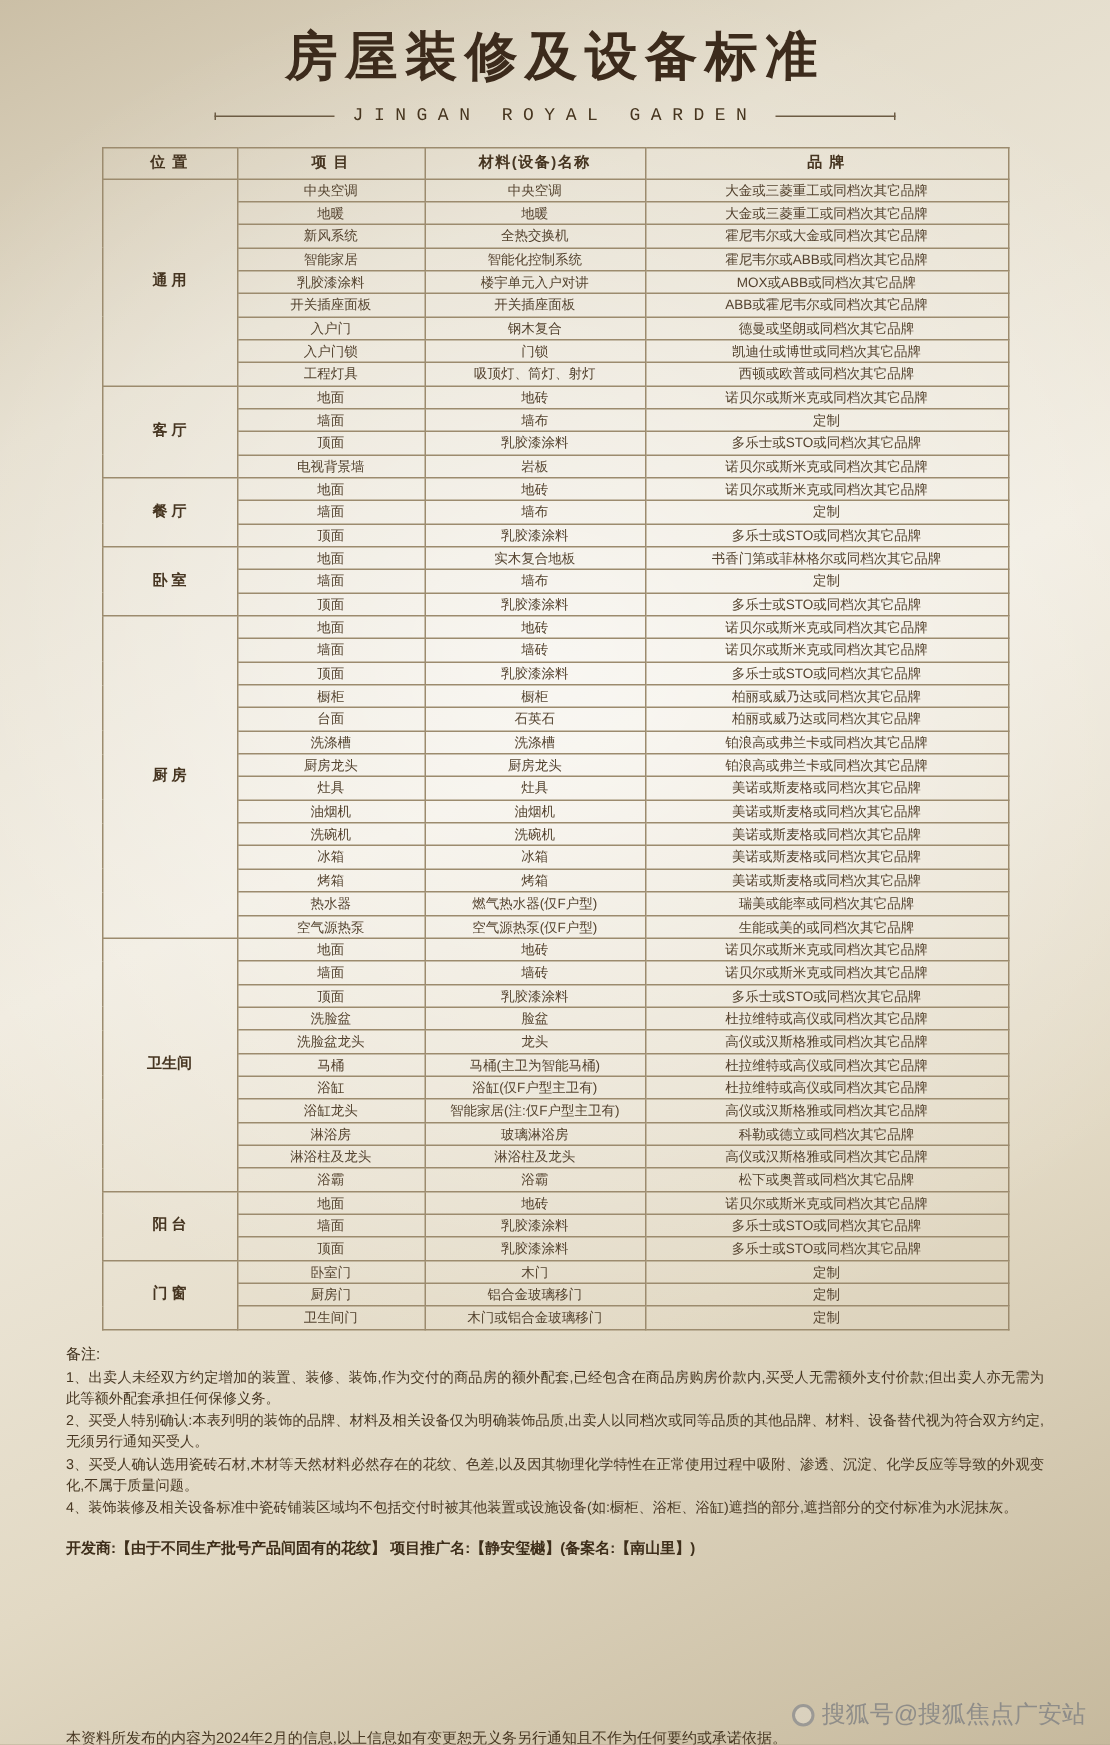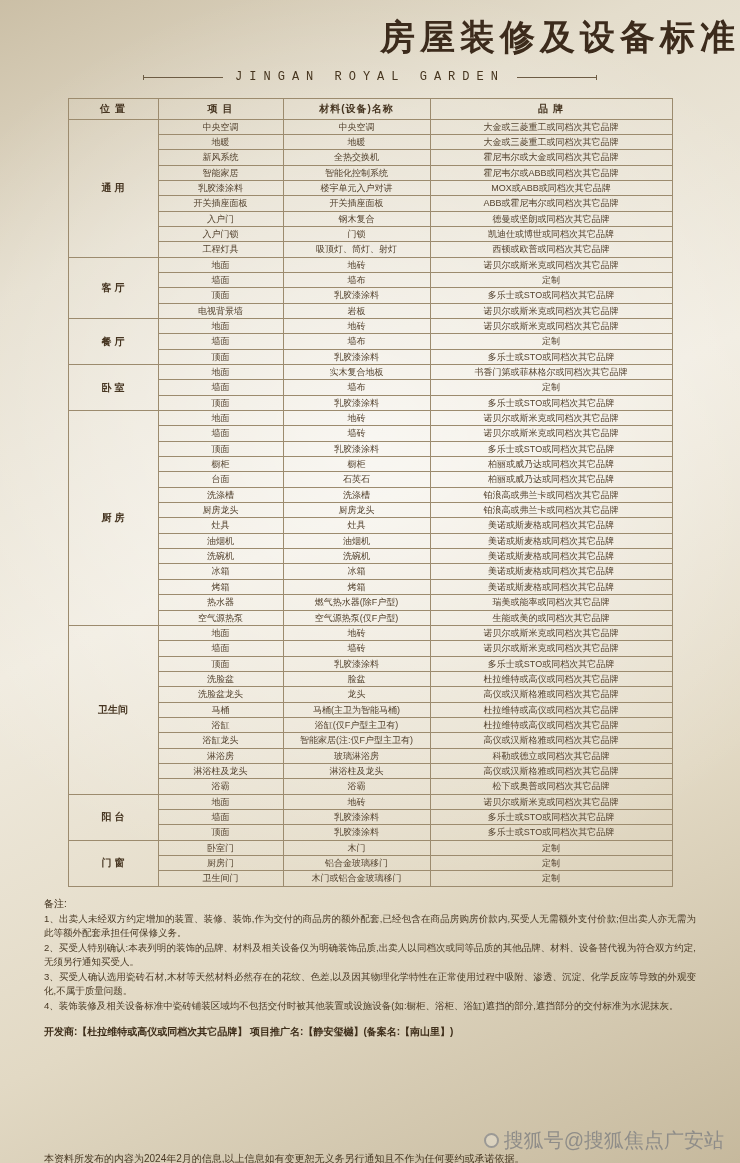--- a/index.html
+++ b/index.html
@@ -4,21 +4,21 @@
 <style>
   *{margin:0;padding:0;box-sizing:border-box}
   body{width:740px;background:#b9ac92}
   .page{
     position:relative;width:740px;height:1163px;overflow:hidden;
     font-family:"Liberation Sans",sans-serif;color:#54432f;
     background:
       radial-gradient(95% 55% at 50% 38%, rgba(255,255,255,.62) 0%, rgba(255,255,255,0) 72%),
       linear-gradient(155deg,#cbbfa6 0%,#e4ddcc 20%,#f0ebdf 45%,#e2d9c4 72%,#c6b99d 100%);
   }
-  header{padding-top:14px;text-align:right}
+  header{padding-top:14px;text-align:center}
   .title{
     font-family:"Liberation Serif",serif;font-size:35px;font-weight:bold;
     color:#3c2b1c;letter-spacing:5px;
   }
   .subtitle-row{display:flex;align-items:center;justify-content:center;gap:12px;margin-top:9px}
   .sub-line{width:80px;height:1px;background:#6d5c44;position:relative}
   .sub-line::before{content:"";position:absolute;top:-2px;width:1px;height:5px;background:#6d5c44}
   .sub-line.left::before{left:0}
   .sub-line.right::before{right:0}
   .subtitle{
@@ -32,21 +32,21 @@
   }
   th{font-size:10px;font-weight:bold;padding:4px 2px;letter-spacing:1px;color:#463521}
   td.loc{font-size:10px;font-weight:bold;color:#463521}
   .notes{margin:9px 44px 0;font-size:9.5px;line-height:1.52;color:#483823;text-align:justify}
   .notes-title{font-weight:normal;font-size:10px;margin-bottom:1px;color:#3e2e1a}
   .notes p{margin:0}
   .dev-line{margin:12px 44px 0;font-size:10px;font-weight:bold;color:#3e2e1a}
   .disclaimer{position:absolute;left:44px;bottom:-3px;font-size:10px;color:#483823;white-space:nowrap}
   .watermark{
     position:absolute;right:16px;bottom:9px;display:flex;align-items:center;gap:5px;
-    font-size:20px;color:#8f8d89;
+    font-size:16px;color:#8f8d89;
   }
   .sohu-logo{width:15px;height:15px;border-radius:50%;border:2px solid #9b9995;background:rgba(255,255,255,.25)}
 </style>
 </head>
 <body>
 
 <div class="page">
 
   <header>
     <div class="title">房屋装修及设备标准</div>
@@ -228,21 +228,21 @@
           <td>冰箱</td>
           <td>美诺或斯麦格或同档次其它品牌</td>
         </tr>
         <tr>
           <td>烤箱</td>
           <td>烤箱</td>
           <td>美诺或斯麦格或同档次其它品牌</td>
         </tr>
         <tr>
           <td>热水器</td>
-          <td>燃气热水器(除F户型)</td>
+          <td>燃气热水器(仅F户型)</td>
           <td>瑞美或能率或同档次其它品牌</td>
         </tr>
         <tr>
           <td>空气源热泵</td>
           <td>空气源热泵(仅F户型)</td>
           <td>生能或美的或同档次其它品牌</td>
         </tr>
         <tr>
           <td rowspan="11" class="loc">卫生间</td>
           <td>地面</td>
@@ -335,21 +335,21 @@
   </table>
 
   <section class="notes">
     <div class="notes-title">备注:</div>
     <p>1、出卖人未经双方约定增加的装置、装修、装饰,作为交付的商品房的额外配套,已经包含在商品房购房价款内,买受人无需额外支付价款;但出卖人亦无需为此等额外配套承担任何保修义务。</p>
     <p>2、买受人特别确认:本表列明的装饰的品牌、材料及相关设备仅为明确装饰品质,出卖人以同档次或同等品质的其他品牌、材料、设备替代视为符合双方约定,无须另行通知买受人。</p>
     <p>3、买受人确认选用瓷砖石材,木材等天然材料必然存在的花纹、色差,以及因其物理化学特性在正常使用过程中吸附、渗透、沉淀、化学反应等导致的外观变化,不属于质量问题。</p>
     <p>4、装饰装修及相关设备标准中瓷砖铺装区域均不包括交付时被其他装置或设施设备(如:橱柜、浴柜、浴缸)遮挡的部分,遮挡部分的交付标准为水泥抹灰。</p>
   </section>
 
-  <div class="dev-line">开发商:【杜拉维特或高仪或同档次其它品牌】  项目推广名:【静安玺樾】(备案名:【南山里】)</div>
+  <div class="dev-line">开发商:【由于不同生产批号产品间固有的花纹】  项目推广名:【静安玺樾】(备案名:【南山里】)</div>
 
   <div class="disclaimer">本资料所发布的内容为2024年2月的信息,以上信息如有变更恕无义务另行通知且不作为任何要约或承诺依据。</div>
 
   <div class="watermark">
     <span class="sohu-logo"></span>
     <span>搜狐号@搜狐焦点广安站</span>
   </div>
 
 </div>
 

